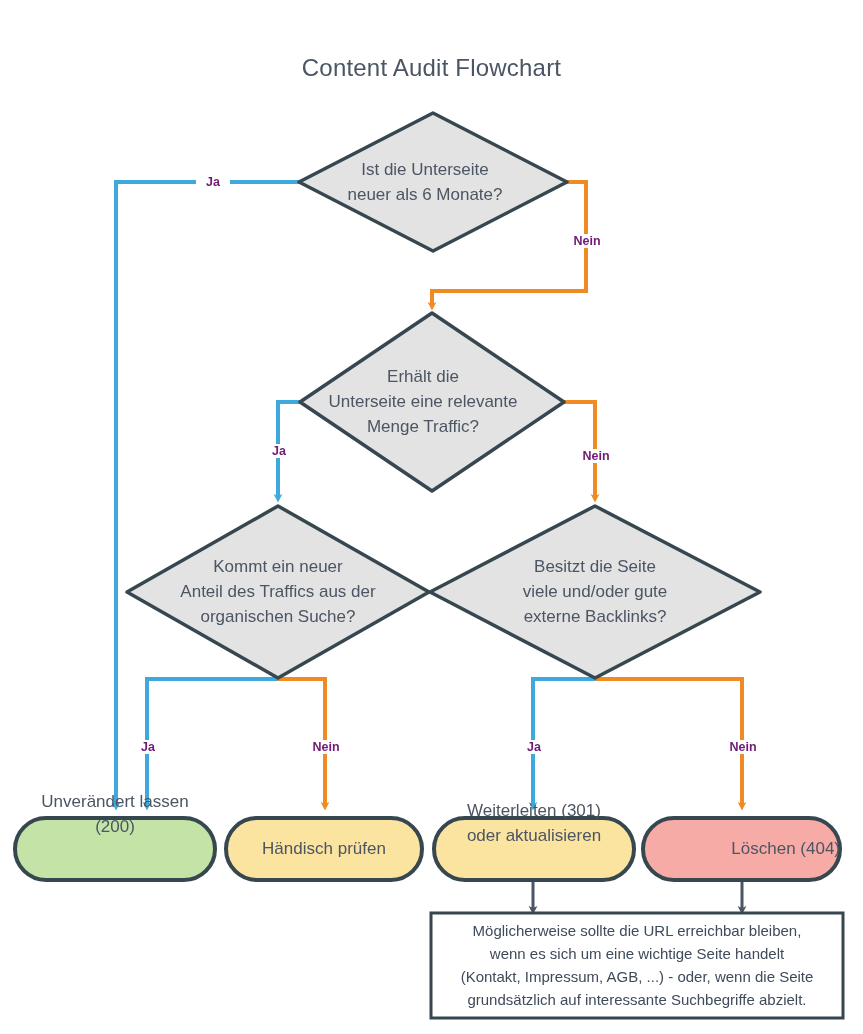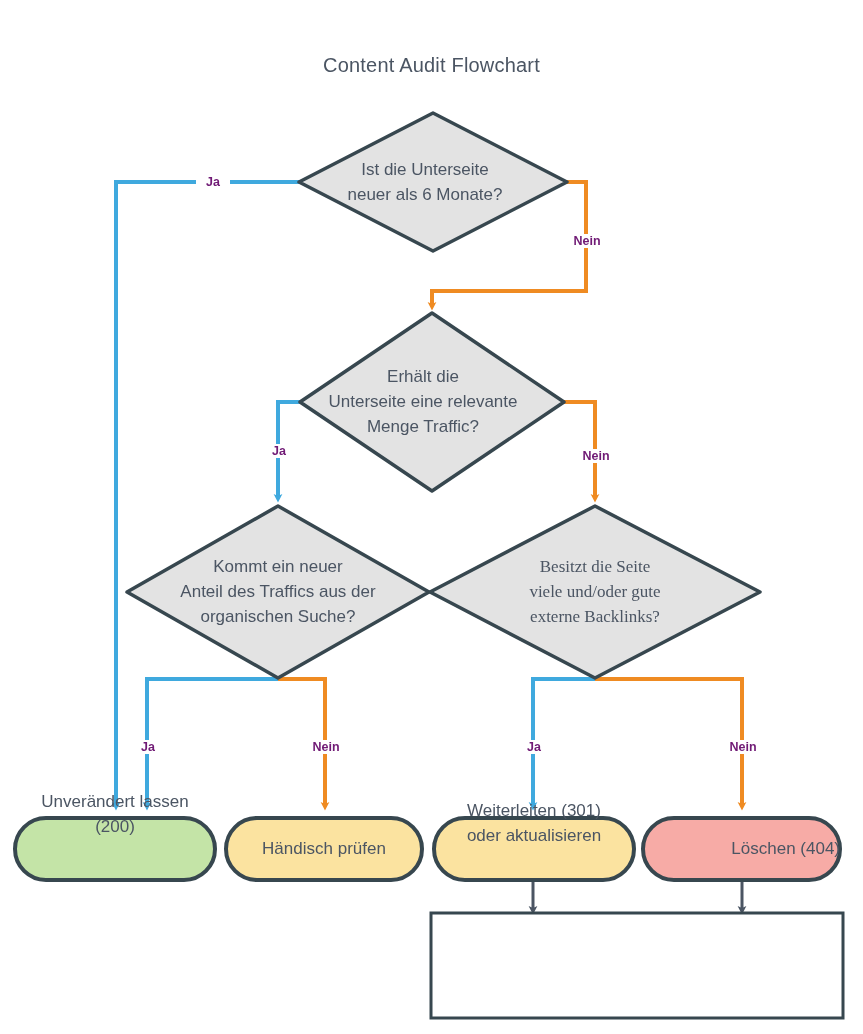--- a/index.html
+++ b/index.html
@@ -27,21 +27,21 @@
     left: 0;
     width: 863px;
     height: 1034px;
   }
   .chart-title {
     position: absolute;
     left: 0;
     top: 54px;
     width: 863px;
     text-align: center;
-    font-size: 20px;
+    font-size: 24px;
     color: #4b5563;
     letter-spacing: 0.2px;
   }
   .node-label {
     position: absolute;
     text-align: center;
     color: #4b5563;
     font-size: 17px;
     line-height: 25px;
     pointer-events: none;
@@ -136,21 +136,21 @@
 neuer als 6 Monate?</div>
 
   <div class="node-label" style="left:303px; top:364px; width:240px;">Erhält die
 Unterseite eine relevante
 Menge Traffic?</div>
 
   <div class="node-label" style="left:148px; top:554px; width:260px;">Kommt ein neuer
 Anteil des Traffics aus der
 organischen Suche?</div>
 
-  <div class="node-label" style="left:475px; top:554px; width:240px;font-family:Liberation Serif, serif;">Besitzt die Seite
+  <div class="node-label" style="left:475px; top:554px; width:240px;">Besitzt die Seite
 viele und/oder gute
 externe Backlinks?</div>
 
   <div class="node-label" style="left:15px; top:789px; width:200px;">Unverändert lassen
 (200)</div>
 
   <div class="node-label" style="left:226px; top:836px; width:196px;">Händisch prüfen</div>
 
   <div class="node-label" style="left:434px; top:798px; width:200px;">Weiterleiten (301)
 oder aktualisieren</div>
@@ -166,14 +166,18 @@
   <div class="edge-label" style="left:575px; top:449px; width:40px;">Nein</div>
 
   <div class="edge-label" style="left:131px; top:740px; width:32px;">Ja</div>
 
   <div class="edge-label" style="left:305px; top:740px; width:40px;">Nein</div>
 
   <div class="edge-label" style="left:517px; top:740px; width:32px;">Ja</div>
 
   <div class="edge-label" style="left:722px; top:740px; width:40px;">Nein</div>
 
+  <div class="note-text" style="left:436px; top:919px; width:402px;">Möglicherweise sollte die URL erreichbar bleiben,
+wenn es sich um eine wichtige Seite handelt
+(Kontakt, Impressum, AGB, ...) - oder, wenn die Seite
+grundsätzlich auf interessante Suchbegriffe abzielt.</div>
 
 </div>
 
 </body></html>

